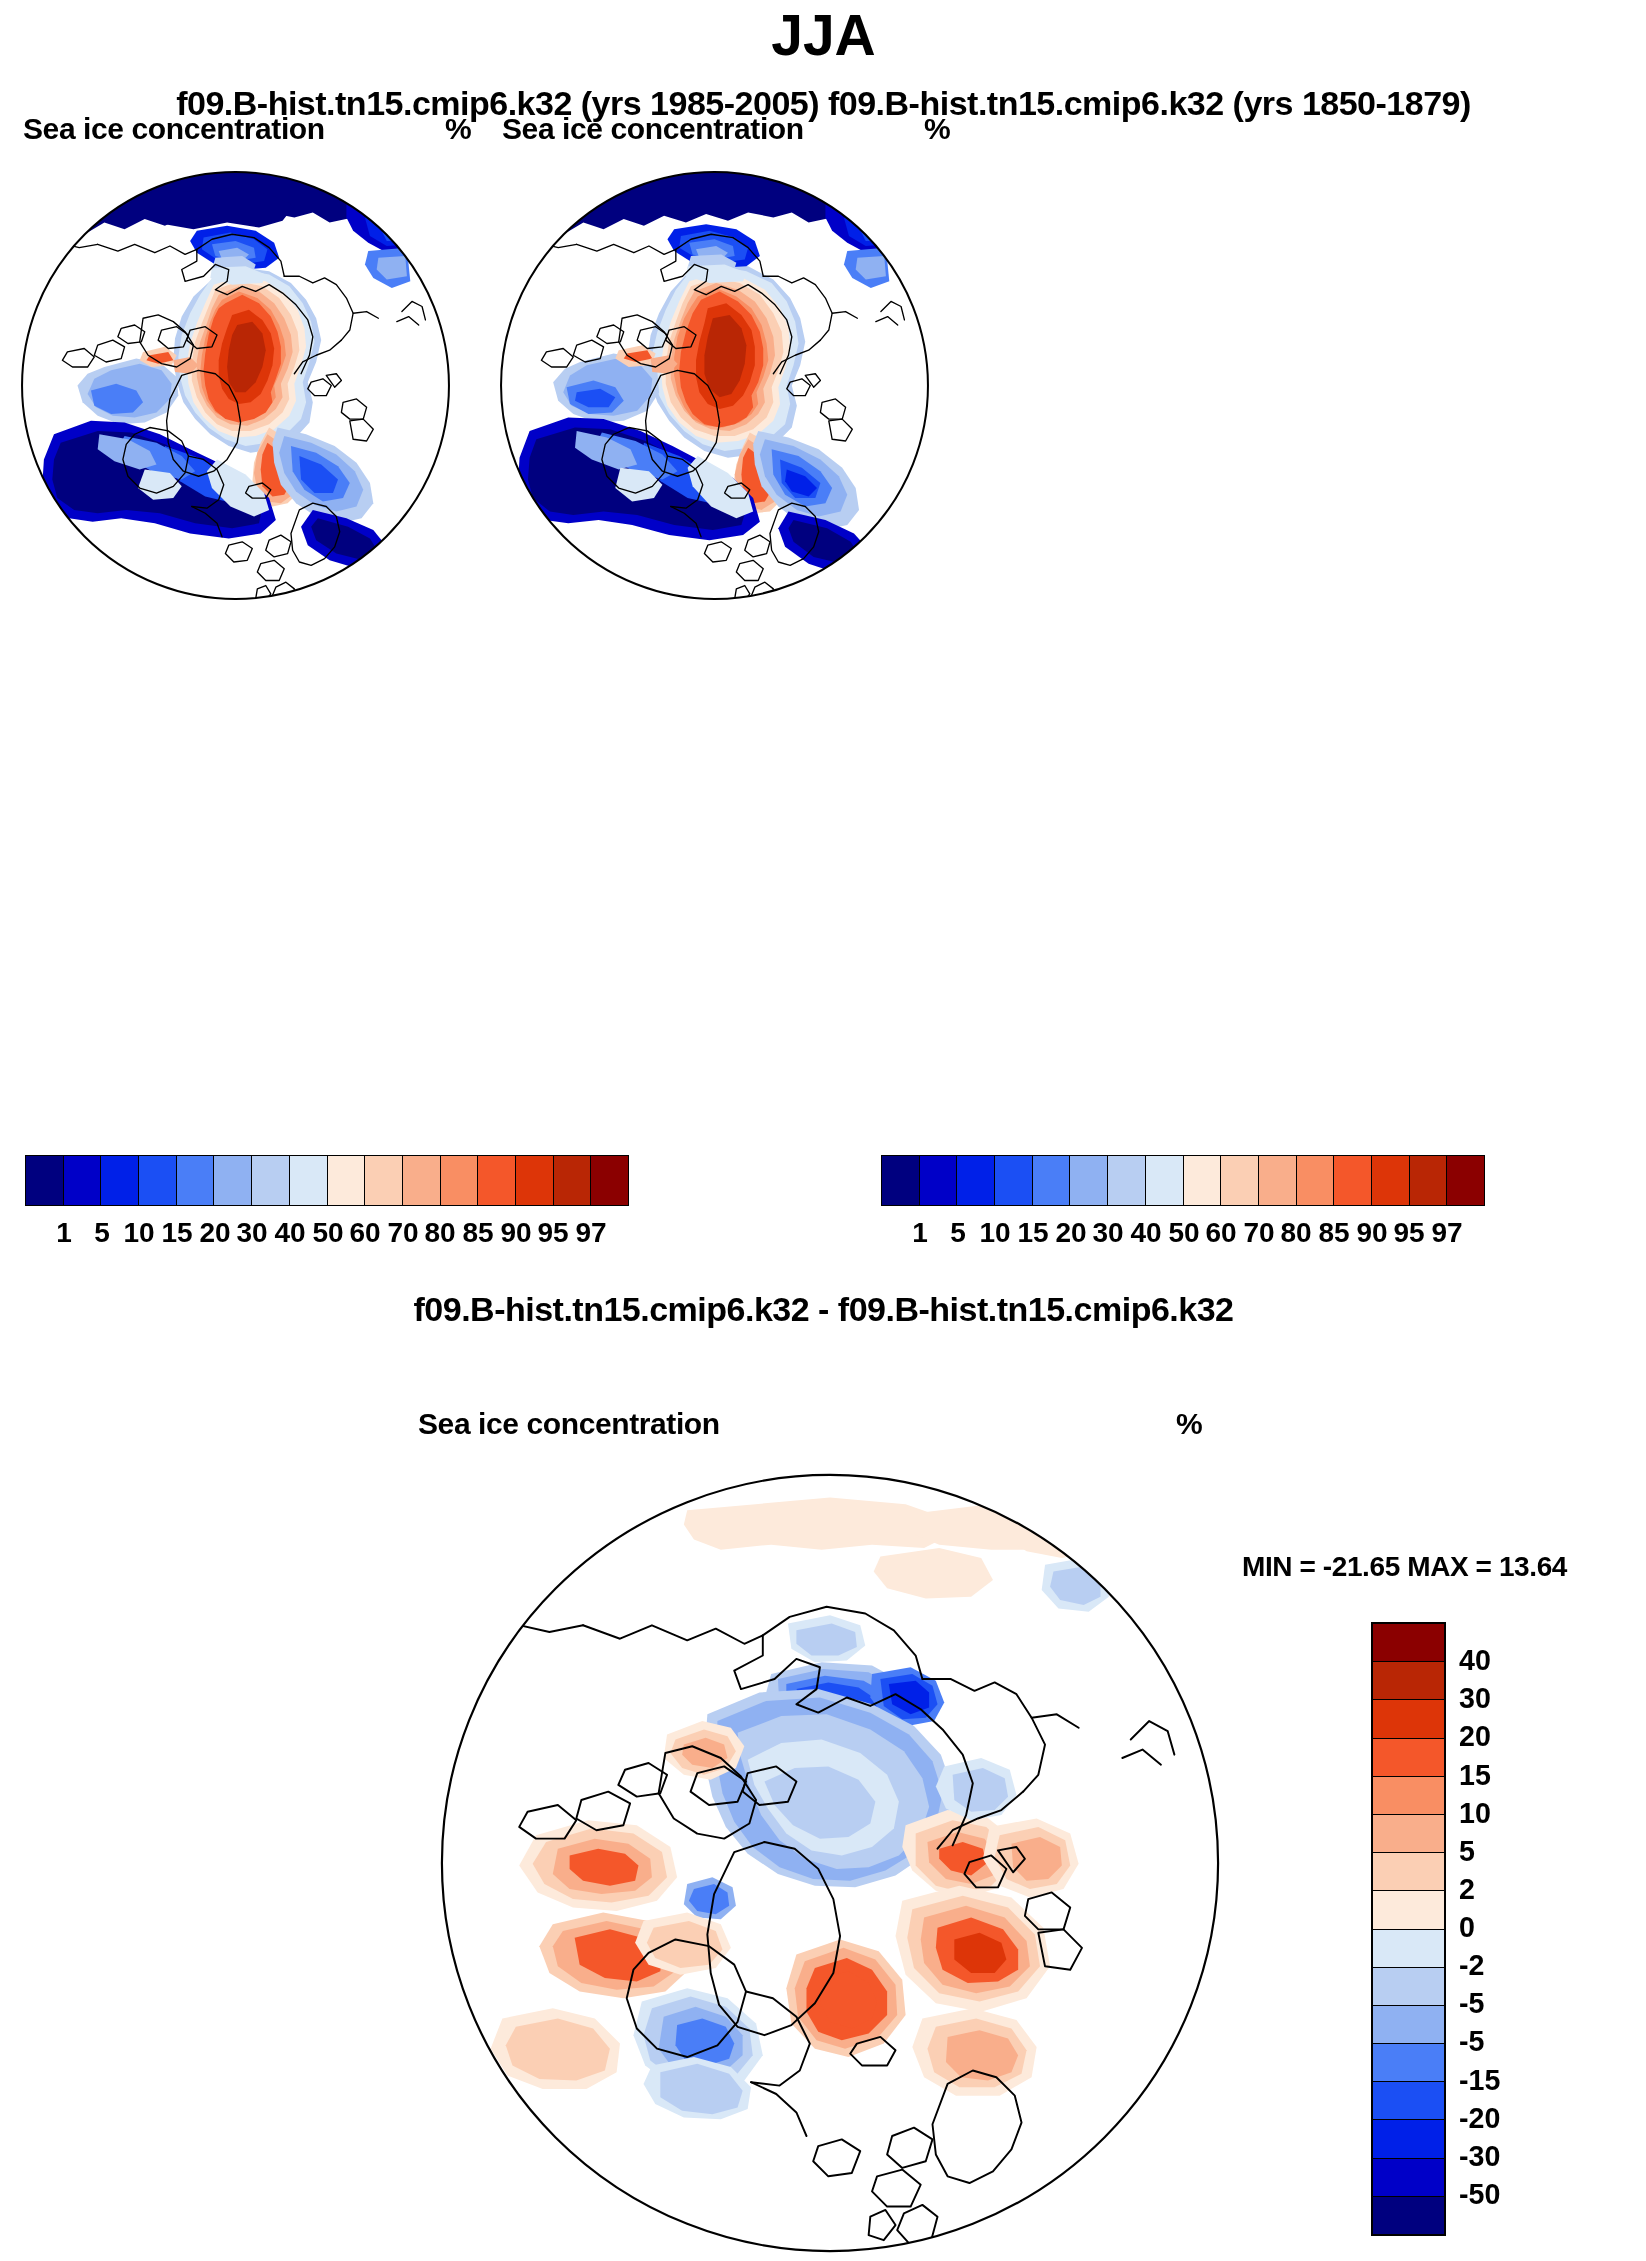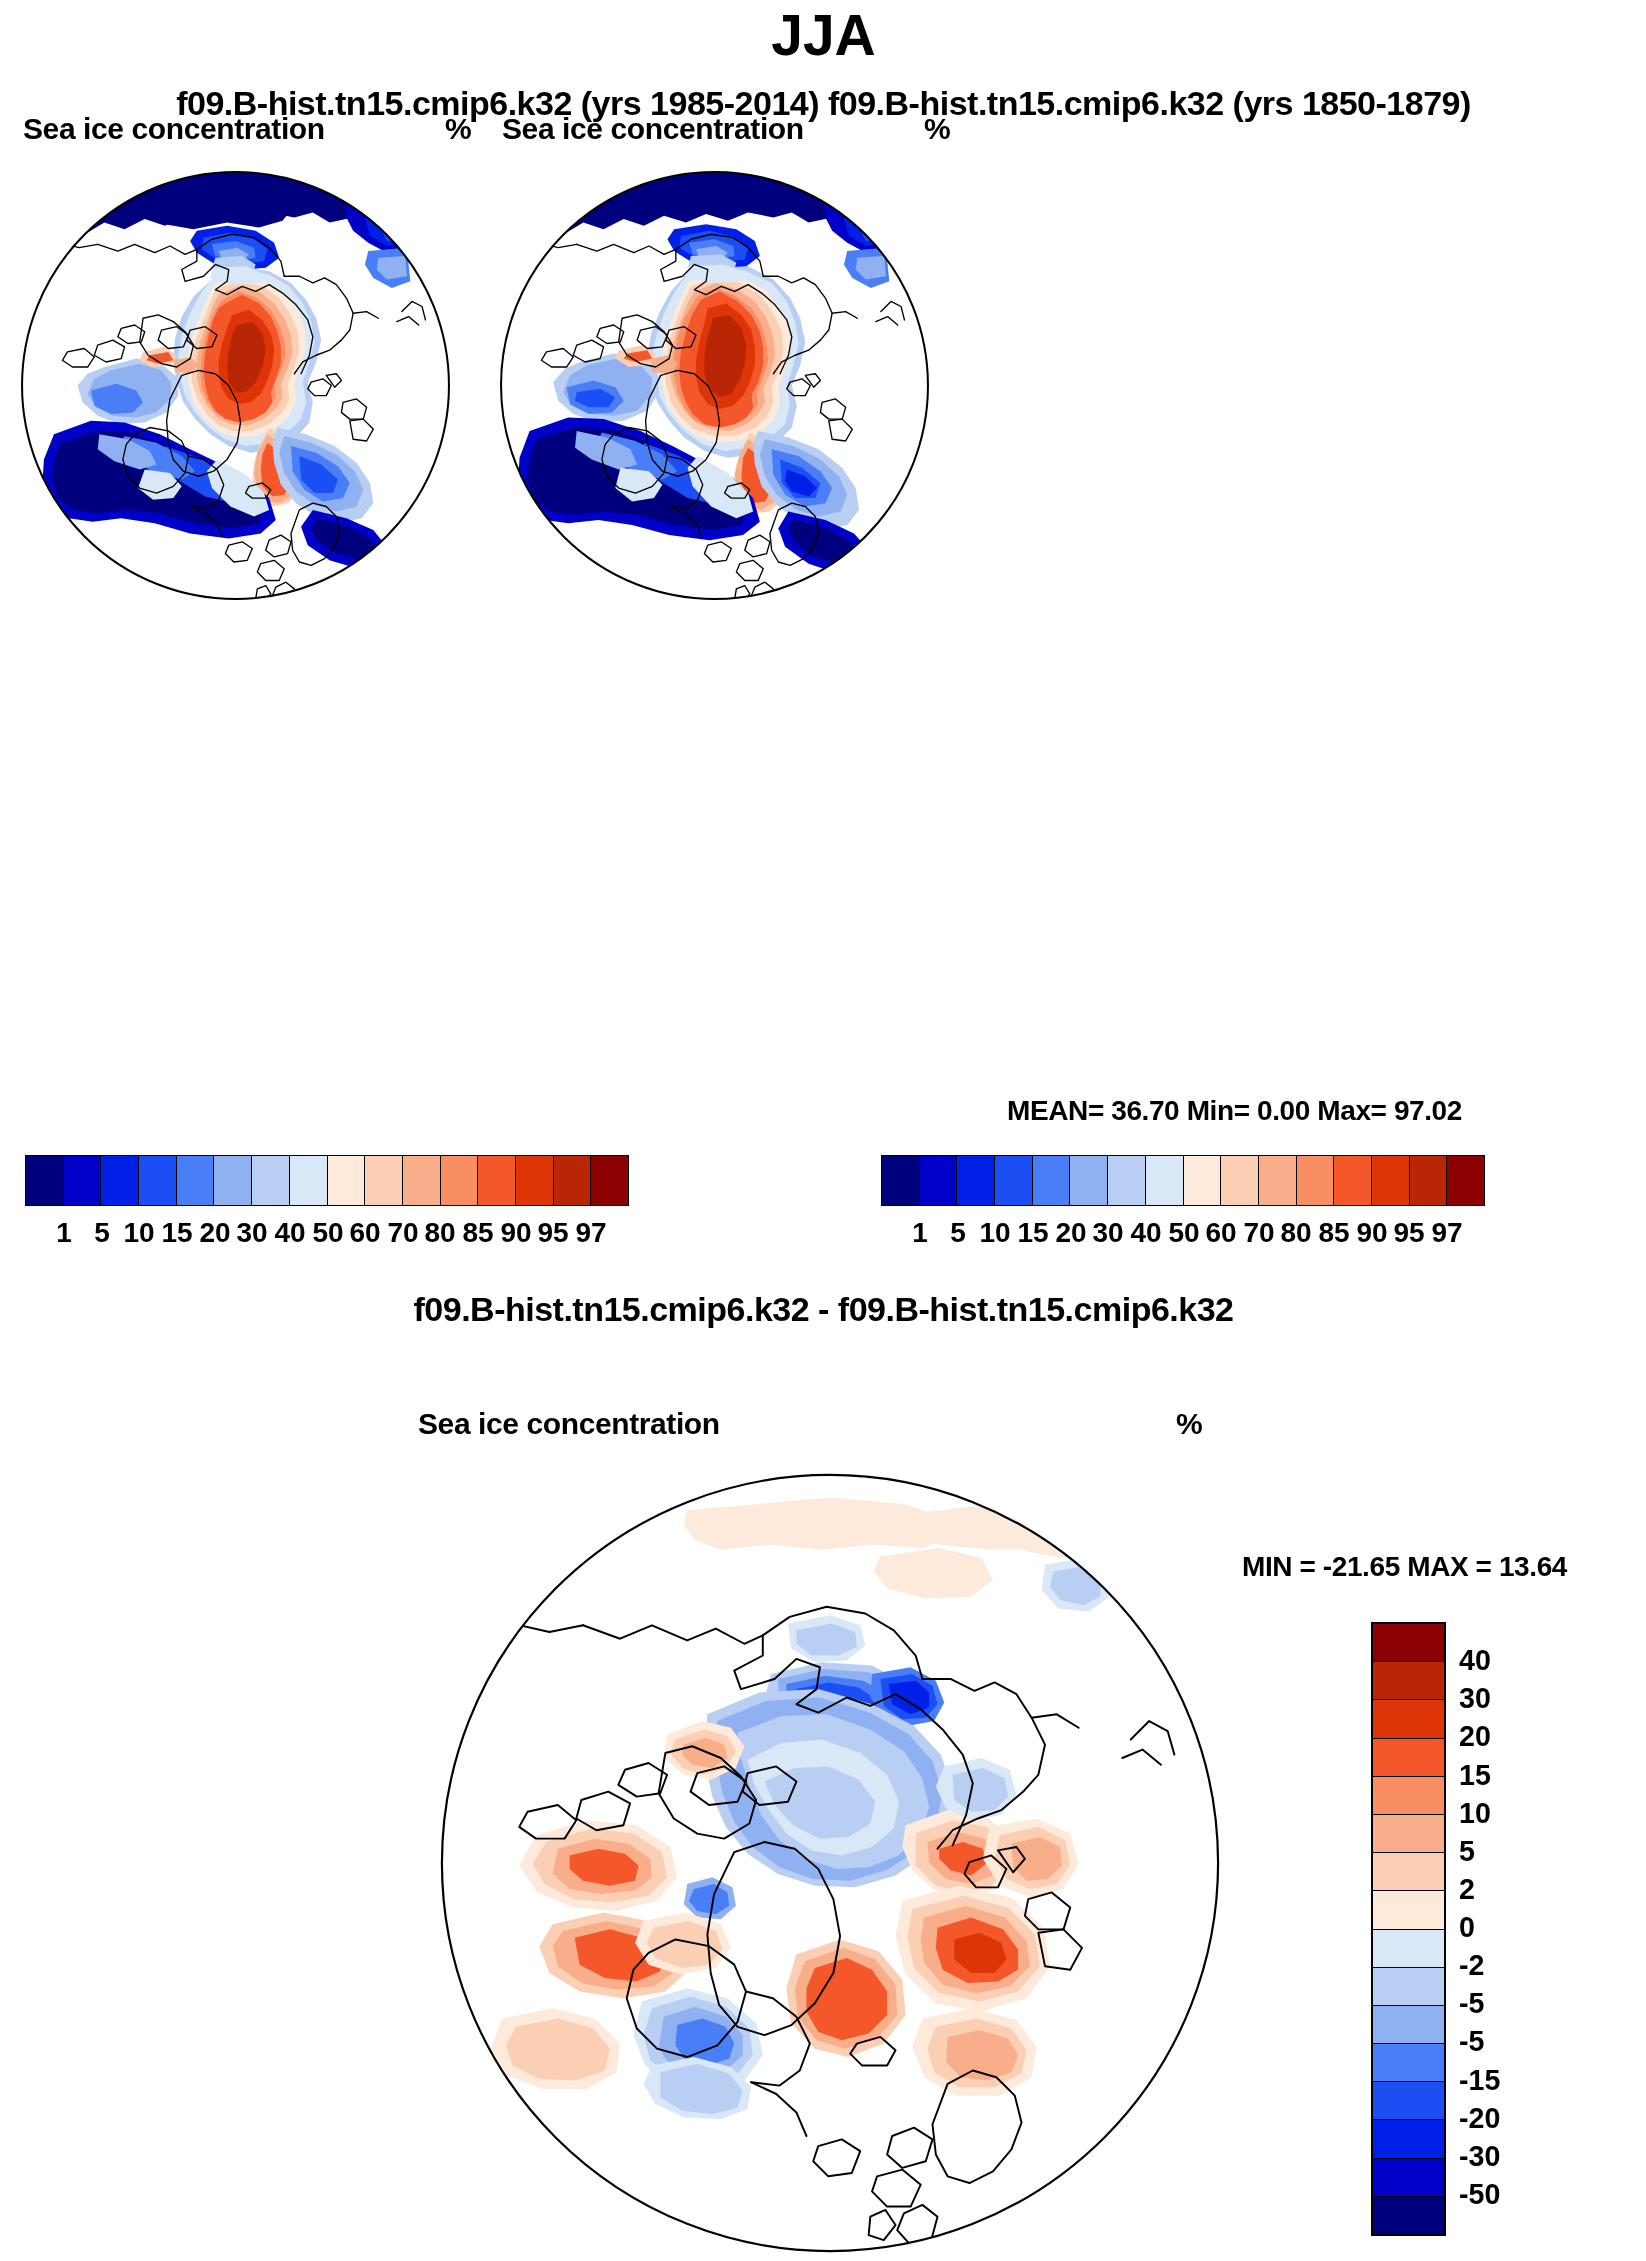--- a/index.html
+++ b/index.html
@@ -44,21 +44,21 @@
 
   .map-wrap{position:absolute;}
   svg{display:block;overflow:visible;}
 </style>
 </head>
 <body>
 
 <div class="fig">
 
   <div class="t season-title">JJA</div>
-  <div class="t case-line">f09.B-hist.tn15.cmip6.k32 (yrs 1985-2014) f09.B-hist.tn15.cmip6.k32 (yrs 1850-1879)</div>
+  <div class="t case-line">f09.B-hist.tn15.cmip6.k32 (yrs 1985-2005) f09.B-hist.tn15.cmip6.k32 (yrs 1850-1879)</div>
 
   <div class="t varlabel" style="left:23px;top:112px;">Sea ice concentration</div>
   <div class="t unitlabel" style="left:445px;top:112px;">%</div>
 
   <div class="t varlabel" style="left:502px;top:112px;">Sea ice concentration</div>
   <div class="t unitlabel" style="left:924px;top:112px;">%</div>
 
   <div class="map-wrap" style="left:17px;top:150px;width:437px;height:471px;">
     <svg width="437" height="471" viewBox="0 0 520 560">
       <defs>
@@ -410,21 +410,20 @@
       <div class="cbtick" style="left: 303px; top: 0px;">50</div>
       <div class="cbtick" style="left: 340px; top: 0px;">60</div>
       <div class="cbtick" style="left: 378px; top: 0px;">70</div>
       <div class="cbtick" style="left: 415px; top: 0px;">80</div>
       <div class="cbtick" style="left: 453px; top: 0px;">85</div>
       <div class="cbtick" style="left: 491px; top: 0px;">90</div>
       <div class="cbtick" style="left: 528px; top: 0px;">95</div>
       <div class="cbtick" style="left: 566px; top: 0px;">97</div>
     </div>
 
-  <div class="t statline" style="left:823px;top:1095px;width:823px;text-align:center;">MEAN=  36.70  Min=   0.00  Max=  97.02</div>
 
   <div class="cbar" id="cbar-right" style="left:881px;top:1155px;width:602px;height:49px;">
       <span style="background: rgb(0, 0, 127);"></span>
       <span style="background: rgb(0, 0, 200);"></span>
       <span style="background: rgb(0, 32, 232);"></span>
       <span style="background: rgb(27, 79, 244);"></span>
       <span style="background: rgb(74, 126, 247);"></span>
       <span style="background: rgb(143, 177, 242);"></span>
       <span style="background: rgb(184, 206, 242);"></span>
       <span style="background: rgb(217, 232, 247);"></span>

